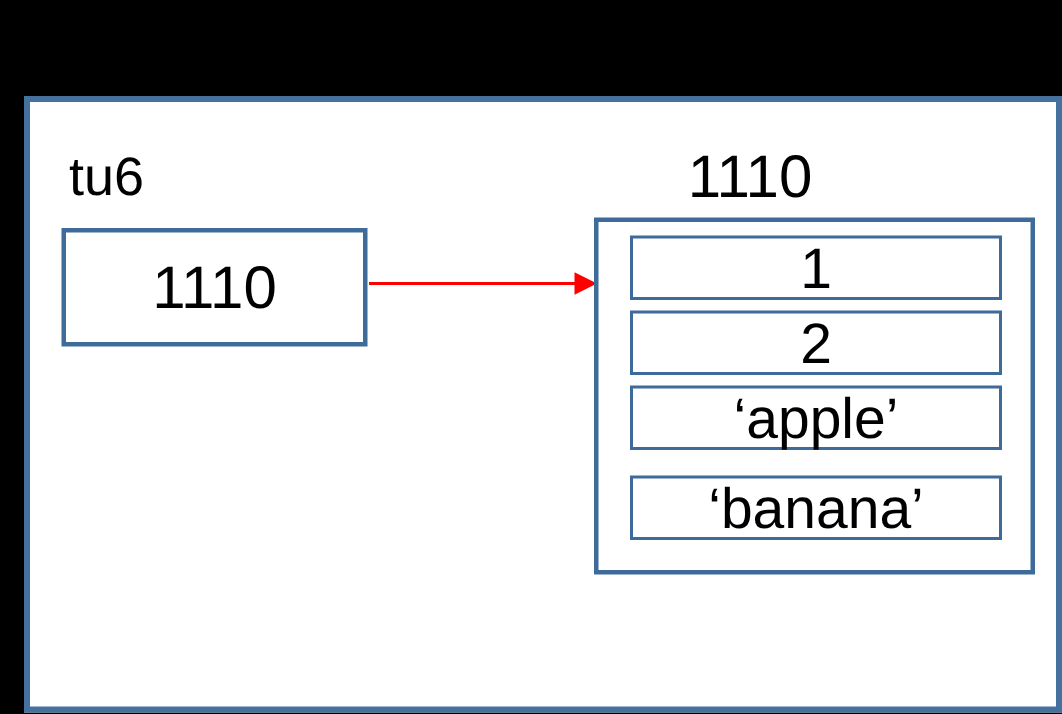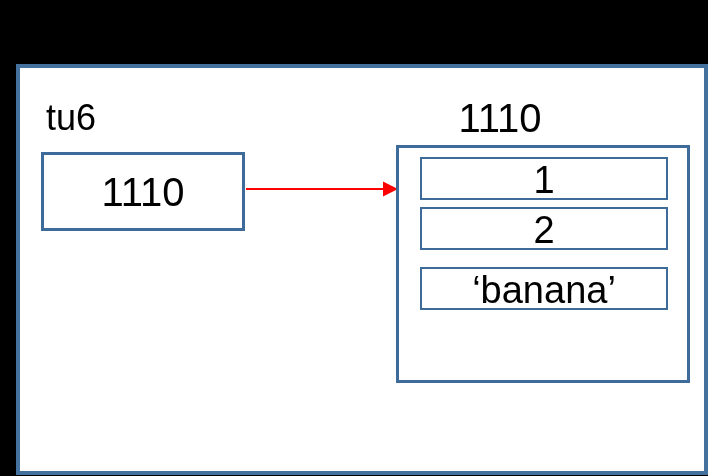--- a/index.html
+++ b/index.html
@@ -127,18 +127,21 @@
 
   <div class="obj-box">
     <div class="cells">
       <div class="cell">
         <span>1</span>
       </div>
       <div class="cell">
         <span>2</span>
       </div>
       <div class="cell">
+        <span>‘apple’</span>
+      </div>
+      <div class="cell">
         <span>‘banana’</span>
       </div>
     </div>
   </div>
 
 </div>
 
 </body></html>

